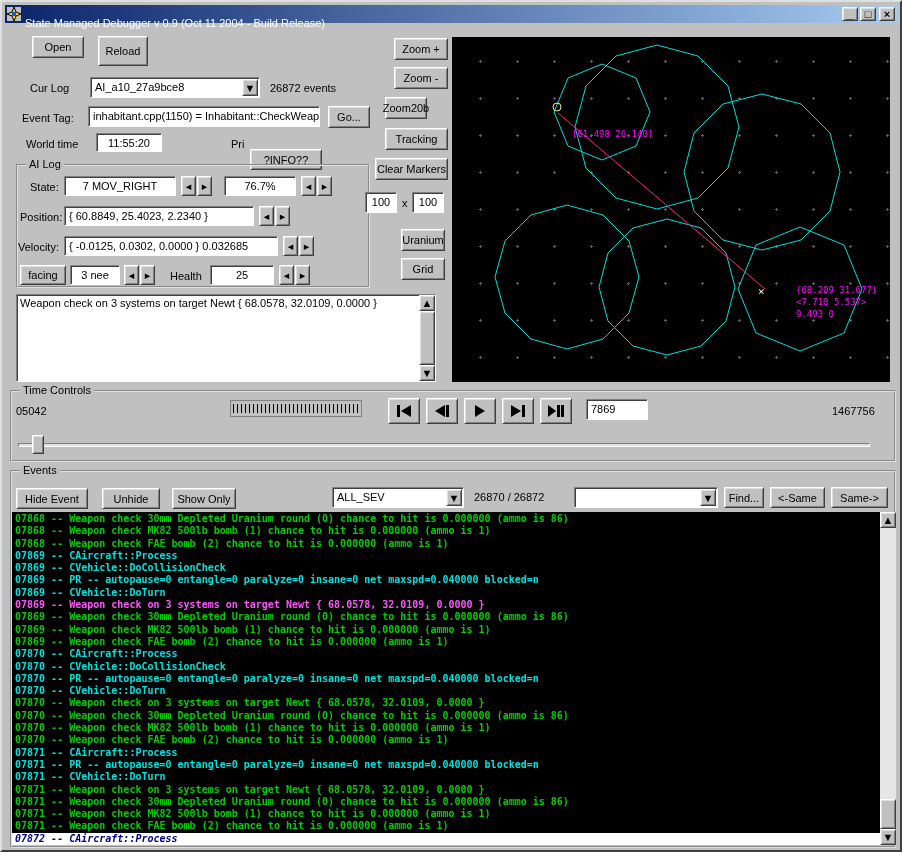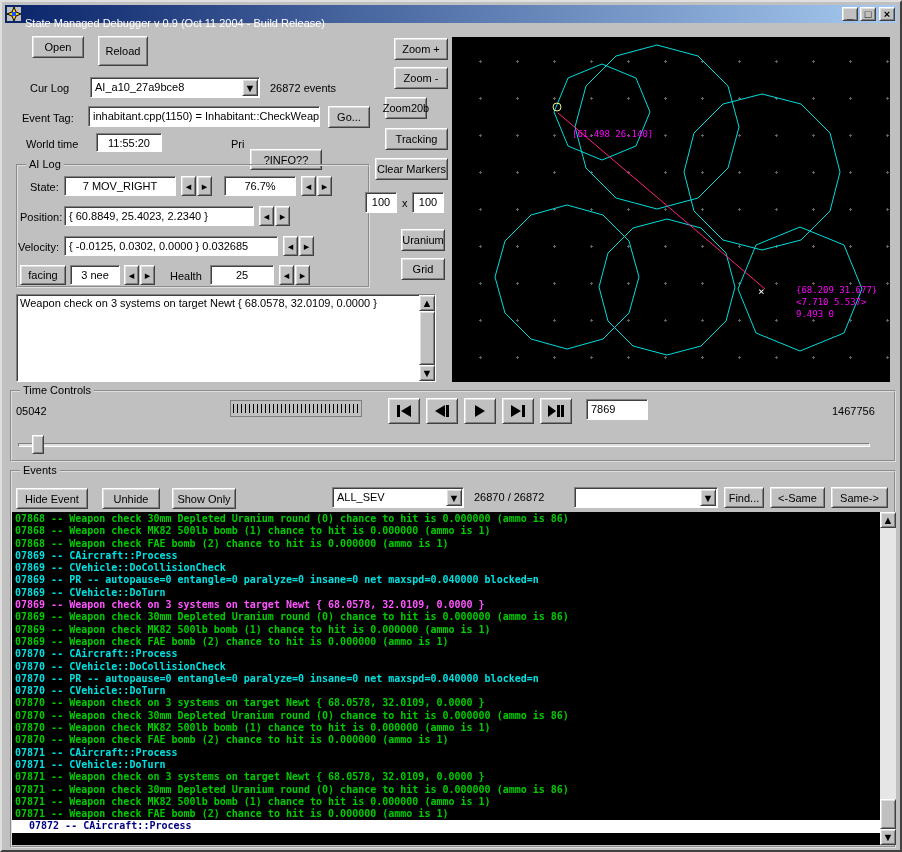--- a/index.html
+++ b/index.html
@@ -46,21 +46,21 @@
   .sb-thumb { position:absolute; left:0; width:16px; }
   #event-log {
     position:absolute; left:10px; top:510px; width:868px; height:333px;
     background:#000; overflow:hidden; padding:1px 0 0 3px;
     font-family:"DejaVu Sans Mono", monospace; font-size:10px; font-weight:bold;
   }
   .log-line { white-space:pre; height:12.3px; line-height:12.3px; }
   .log-line.green   { color:var(--log_green,#00cc00); }
   .log-line.cyan    { color:var(--log_cyan,#00e0e0); }
   .log-line.magenta { color:var(--log_magenta,#ff55ff); }
-  .log-line.selected{ color:var(--selection_text,#000080); background:var(--selection_bg,#ffffff); margin-left:-3px; padding-left:17px; }
+  .log-line.selected{ color:var(--selection_text,#000080); background:var(--selection_bg,#ffffff); margin-left:-3px; padding-left:3px;font-style:italic; }
   #map-canvas { position:absolute; left:450px; top:35px; width:438px; height:345px; background:#000; }
   #map-dots { position:absolute; inset:0;
     background-image: radial-gradient(rgba(255,255,255,.38) 1px, transparent 1.2px);
     background-size: 37px 37px; background-position: 10px 6px; }
   .trail { fill:none; stroke:var(--trail_cyan,#00dddd); stroke-width:1; }
   .mline { stroke:var(--line_magenta,#ff2080); stroke-width:1; }
   .mtext { fill:var(--marker_magenta,#ff00ff); font-family:"DejaVu Sans Mono", monospace; font-size:9px; }
   .ruler { position:absolute; border:1px solid #808080; background:#c0c0c0; }
   .ruler-ticks { position:absolute; left:2px; right:2px; top:3px; height:9px;
     background:repeating-linear-gradient(90deg,#000 0 1px,transparent 1px 4px); }
@@ -299,20 +299,21 @@
       <div class="log-line green">07869 -- Weapon check FAE bomb (2) chance to hit is 0.000000 (ammo is 1)</div>
       <div class="log-line cyan">07870 -- CAircraft::Process</div>
       <div class="log-line cyan">07870 -- CVehicle::DoCollisionCheck</div>
       <div class="log-line cyan">07870 -- PR -- autopause=0 entangle=0 paralyze=0 insane=0 net maxspd=0.040000 blocked=n</div>
       <div class="log-line cyan">07870 -- CVehicle::DoTurn</div>
       <div class="log-line green">07870 -- Weapon check on 3 systems on target Newt { 68.0578, 32.0109, 0.0000 }</div>
       <div class="log-line green">07870 -- Weapon check 30mm Depleted Uranium round (0) chance to hit is 0.000000 (ammo is 86)</div>
       <div class="log-line green">07870 -- Weapon check MK82 500lb bomb (1) chance to hit is 0.000000 (ammo is 1)</div>
       <div class="log-line green">07870 -- Weapon check FAE bomb (2) chance to hit is 0.000000 (ammo is 1)</div>
       <div class="log-line cyan">07871 -- CAircraft::Process</div>
+      <div class="log-line cyan">07871 -- PR -- autopause=0 entangle=0 paralyze=0 insane=0 net maxspd=0.040000 blocked=n</div>
       <div class="log-line cyan">07871 -- CVehicle::DoTurn</div>
       <div class="log-line green">07871 -- Weapon check on 3 systems on target Newt { 68.0578, 32.0109, 0.0000 }</div>
       <div class="log-line green">07871 -- Weapon check 30mm Depleted Uranium round (0) chance to hit is 0.000000 (ammo is 86)</div>
       <div class="log-line green">07871 -- Weapon check MK82 500lb bomb (1) chance to hit is 0.000000 (ammo is 1)</div>
       <div class="log-line green">07871 -- Weapon check FAE bomb (2) chance to hit is 0.000000 (ammo is 1)</div>
       <div class="log-line selected">07872 -- CAircraft::Process</div>
     </div>
   <div class="vscroll" style="left:878px;top:510px;bottom:auto;height:333px;right:auto">
     <button class="raised sb-btn" style="top:0">
         <span>▲</span>

